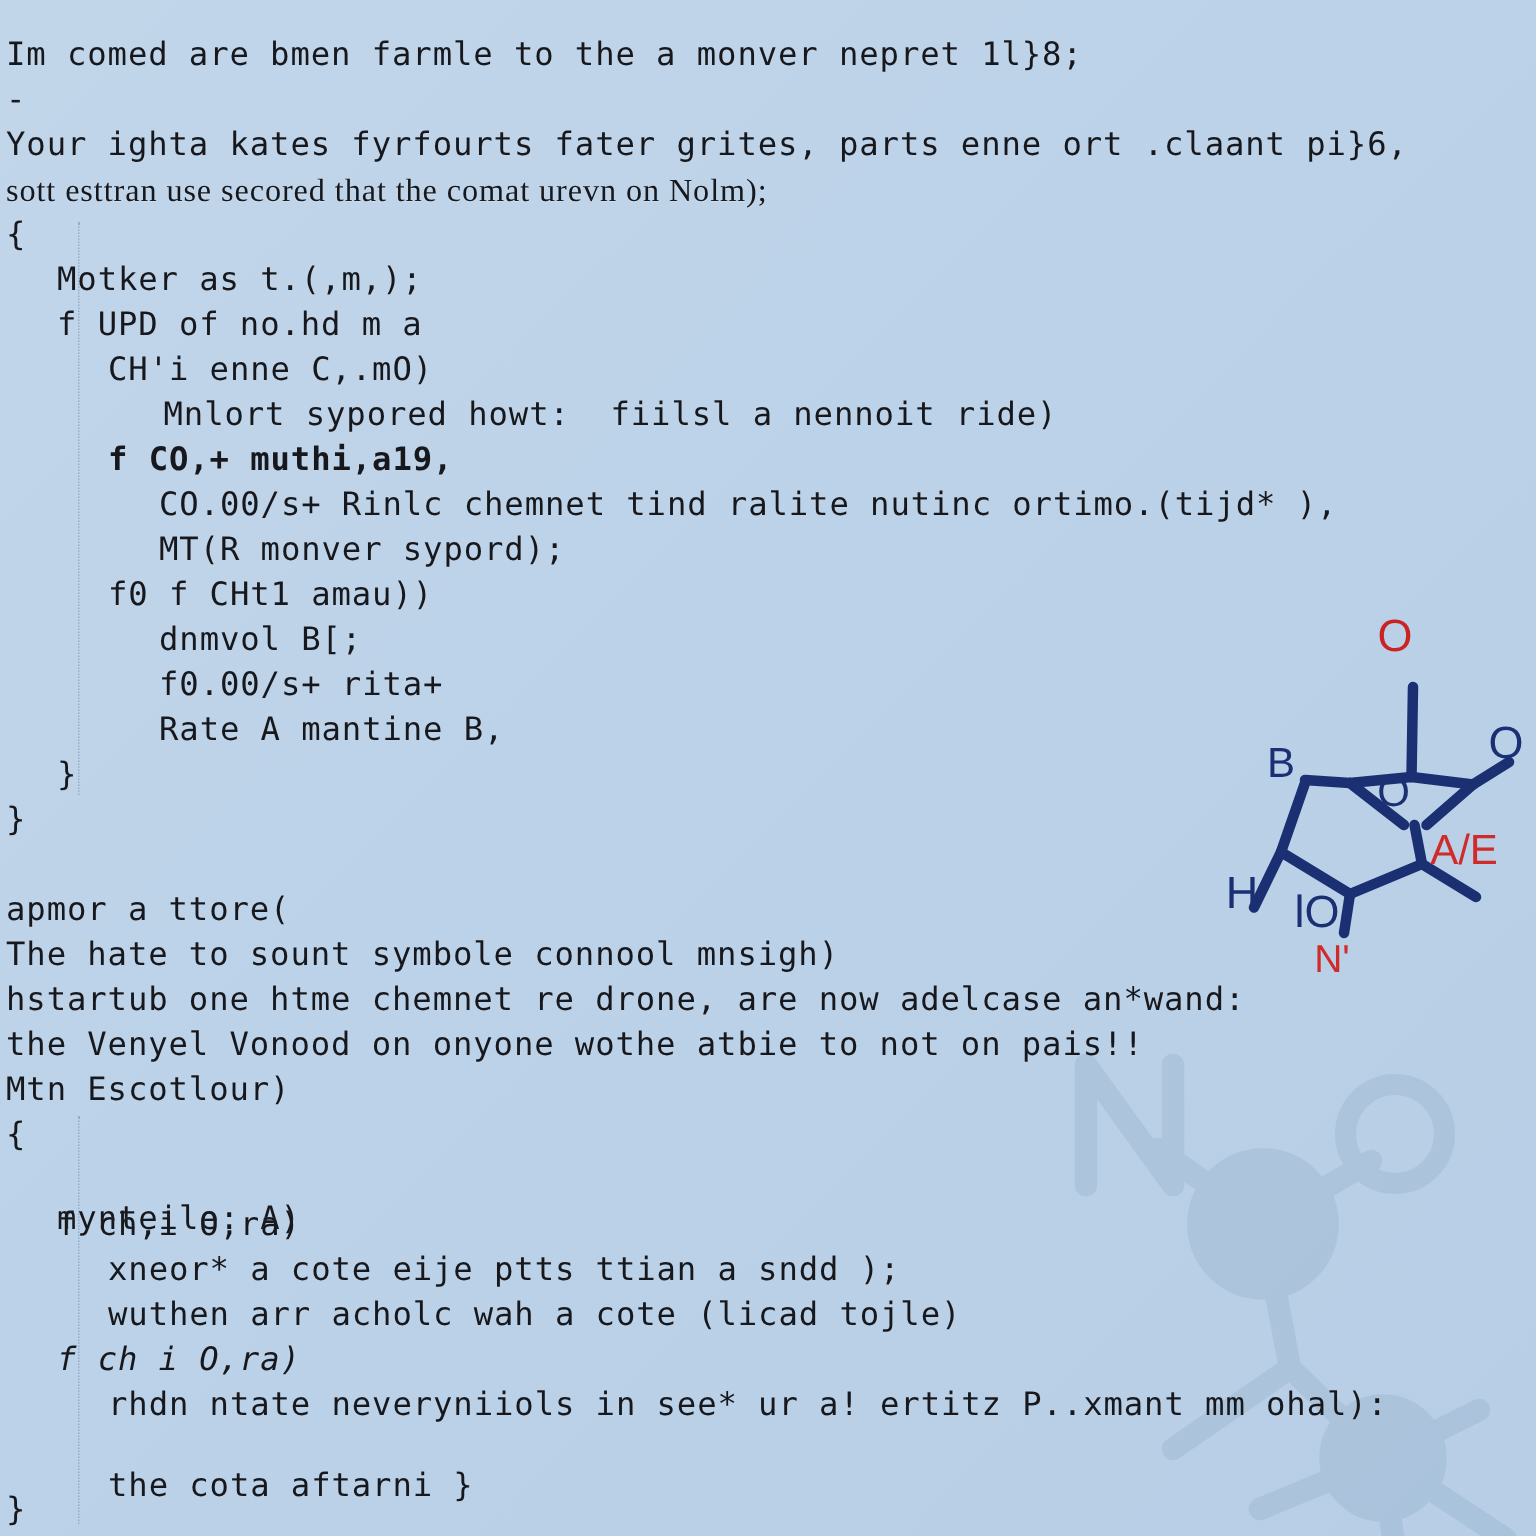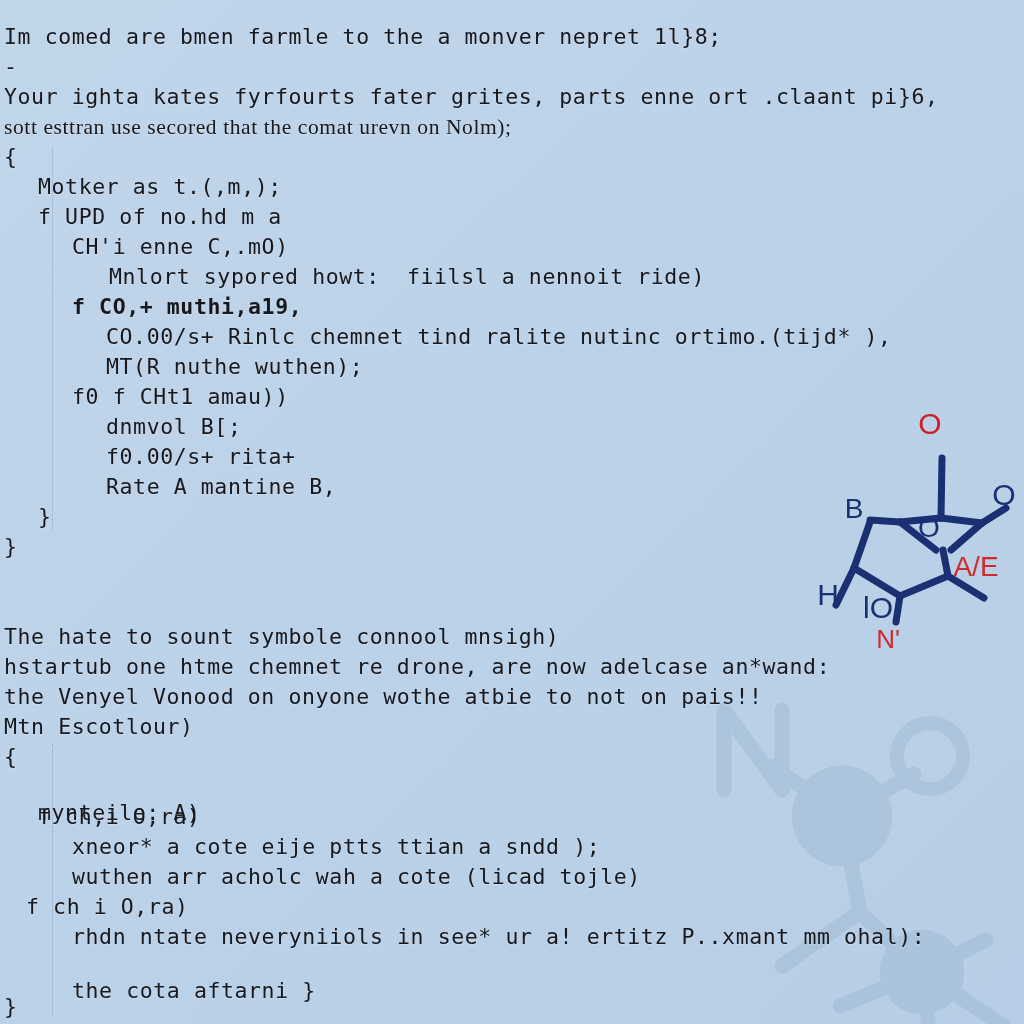--- a/index.html
+++ b/index.html
@@ -126,38 +126,39 @@
       <div class="code-line" style="top: 52px; left: 4px;">-</div>
       <div class="code-line" style="top: 82px; left: 4px;">Your ighta kates fyrfourts fater grites, parts enne ort .claant pi}6,</div>
       <div class="code-line" style="top: 112px; left: 4px; font-family: Liberation Serif, serif;">sott esttran use secored that the comat urevn on Nolm);</div>
       <div class="code-line" style="top: 142px; left: 4px;">{</div>
       <div class="code-line" style="top: 172px; left: 38px;">Motker as t.(,m,);</div>
       <div class="code-line" style="top: 202px; left: 38px;">f UPD of no.hd m a</div>
       <div class="code-line" style="top: 232px; left: 72px;">CH'i enne C,.mO)</div>
       <div class="code-line" style="top: 262px; left: 85px; margin-left: 24px;">Mnlort sypored howt:  fiilsl a nennoit ride)</div>
       <div class="code-line" style="top: 292px; left: 72px; font-weight: bold;">f CO,+ muthi,a19,</div>
       <div class="code-line" style="top: 322px; left: 106px;">CO.00/s+ Rinlc chemnet tind ralite nutinc ortimo.(tijd* ),</div>
-      <div class="code-line" style="top: 352px; left: 106px;">MT(R nuthe wuthen);</div>
+      <div class="code-line" style="top: 352px; left: 106px;">MT(R monver sypord);</div>
       <div class="code-line" style="top: 382px; left: 72px;">f0 f CHt1 amau))</div>
       <div class="code-line" style="top: 412px; left: 106px;">dnmvol B[;</div>
       <div class="code-line" style="top: 442px; left: 106px;">f0.00/s+ rita+</div>
       <div class="code-line" style="top: 472px; left: 106px;">Rate A mantine B,</div>
       <div class="code-line" style="top: 502px; left: 38px;">}</div>
       <div class="code-line" style="top: 532px; left: 4px;">}</div>
       <div class="code-line" style="top: 562px; left: 4px;"></div>
+      <div class="code-line" style="top: 592px; left: 4px;">apmor a ttore(</div>
       <div class="code-line" style="top: 622px; left: 4px;">The hate to sount symbole connool mnsigh)</div>
       <div class="code-line" style="top: 652px; left: 4px;">hstartub one htme chemnet re drone, are now adelcase an*wand:</div>
       <div class="code-line" style="top: 682px; left: 4px;">the Venyel Vonood on onyone wothe atbie to not on pais!!</div>
       <div class="code-line" style="top: 712px; left: 4px;">Mtn Escotlour)</div>
       <div class="code-line" style="top: 742px; left: 4px;">{</div>
       <div class="code-line" style="top: 798px; left: 38px;">mynteile: A)</div>
       <div class="code-line" style="top: 802px; left: 38px;">f ch,i O,ra)</div>
       <div class="code-line" style="top: 832px; left: 72px;">xneor* a cote eije ptts ttian a sndd );</div>
       <div class="code-line" style="top: 862px; left: 72px;">wuthen arr acholc wah a cote (licad tojle)</div>
-      <div class="code-line" style="top: 892px; left: 26px;">f ch i O,ra)</div>
+      <div class="code-line" style="top: 892px; left: 38px; font-style: italic;">f ch i O,ra)</div>
       <div class="code-line" style="top: 922px; left: 72px;">rhdn ntate neveryniiols in see* ur a! ertitz P..xmant mm ohal):</div>
       <div class="code-line" style="top: 952px; left: 72px; margin-top: 24px;">the cota aftarni }</div>
       <div class="code-line" style="top: 992px; left: 4px;">}</div>
     </div>
 
   <div class="chem-structure">
     <svg viewBox="0 0 240 265" width="240" height="265">
       <g stroke="#1b2f73" stroke-width="7" fill="none" stroke-linecap="round" stroke-linejoin="round">
 
         <line x1="145" y1="118" x2="146" y2="58"></line>

